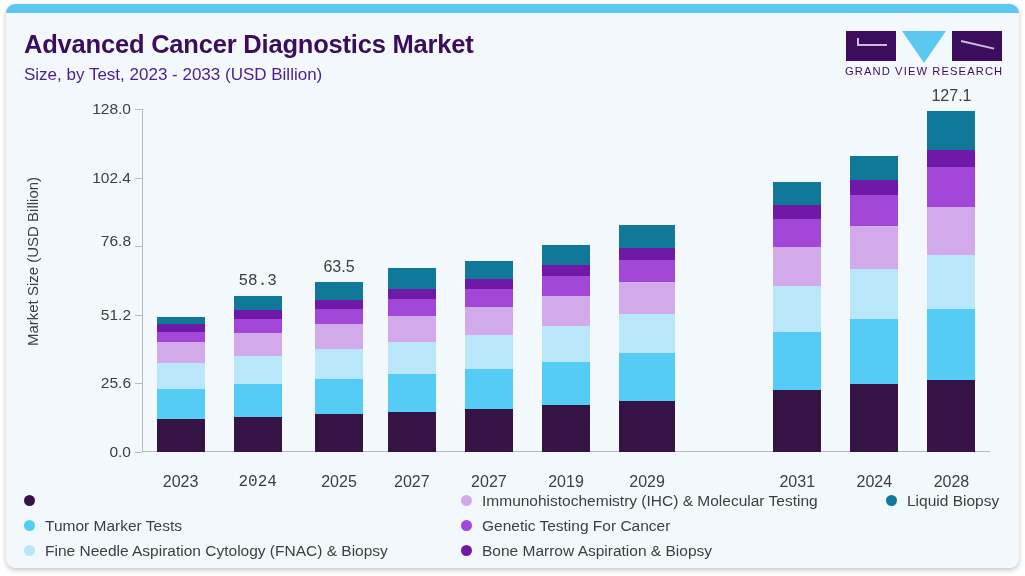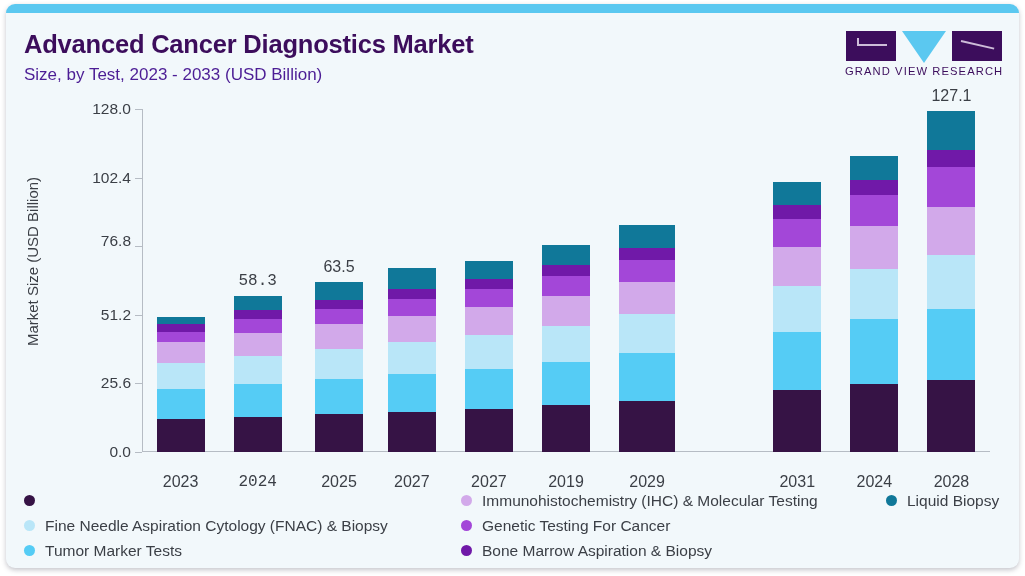--- a/index.html
+++ b/index.html
@@ -387,27 +387,27 @@
         </div>
       </div>
   </div>
 
   <div id="legend">
     <div class="legend-col" id="legend-col-1">
         <div class="legend-item">
           <span class="legend-dot" style="background: rgb(54, 19, 69);"></span>
         </div>
         <div class="legend-item">
+          <span class="legend-dot" style="background: rgb(85, 204, 245);"></span>
+          <span class="legend-text">Tumor Marker Tests</span>
+        </div>
+        <div class="legend-item">
           <span class="legend-dot" style="background: rgb(185, 230, 248);"></span>
           <span class="legend-text">Fine Needle Aspiration Cytology (FNAC) &amp; Biopsy</span>
         </div>
-        <div class="legend-item">
-          <span class="legend-dot" style="background: rgb(85, 204, 245);"></span>
-          <span class="legend-text">Tumor Marker Tests</span>
-        </div>
       </div>
     <div class="legend-col" id="legend-col-3">
         <div class="legend-item">
           <span class="legend-dot" style="background: rgb(16, 120, 153);"></span>
           <span class="legend-text">Liquid Biopsy</span>
         </div>
       </div>
     <div class="legend-col" id="legend-col-2">
         <div class="legend-item">
           <span class="legend-dot" style="background: rgb(210, 169, 234);"></span>

